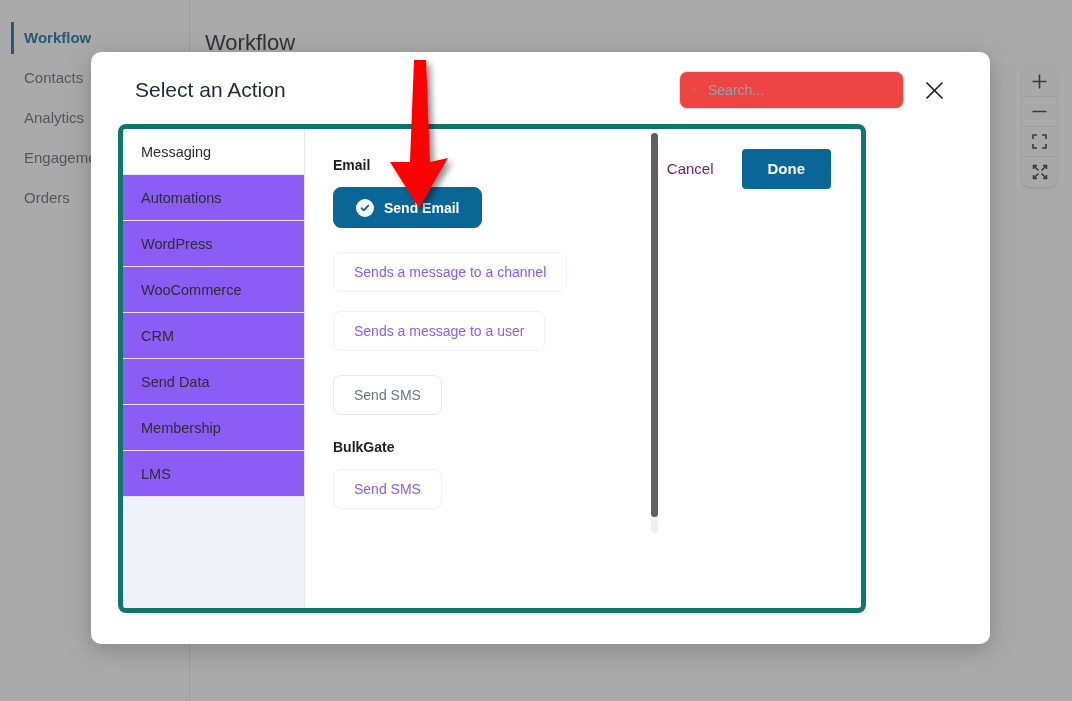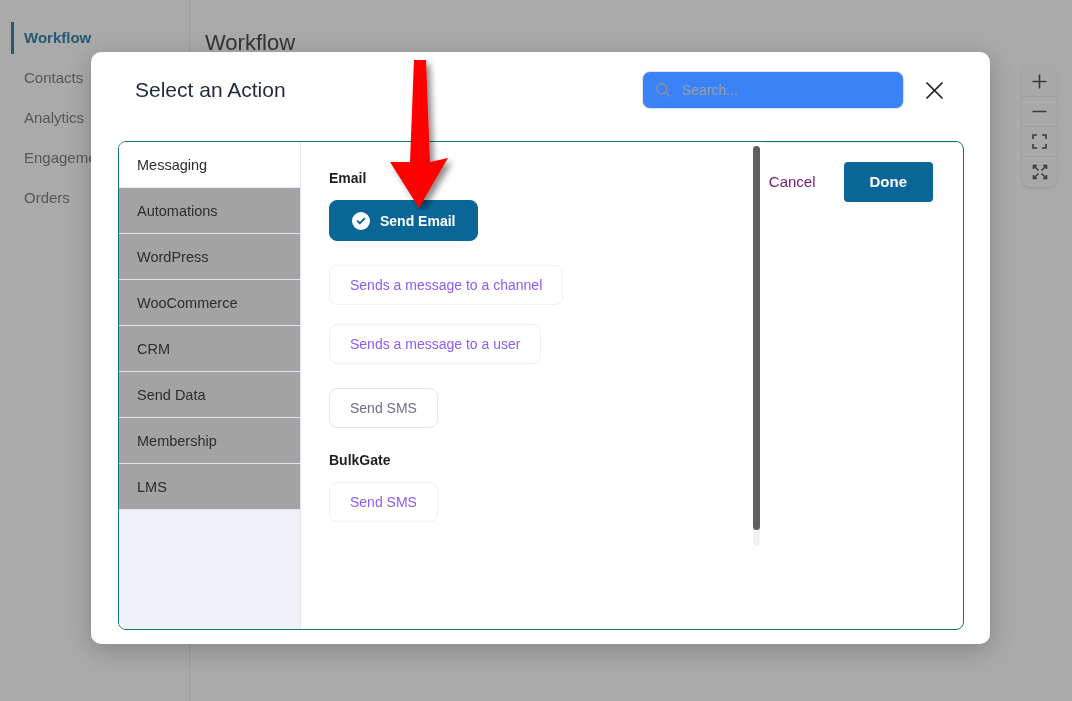--- a/index.html
+++ b/index.html
@@ -81,61 +81,61 @@
     position: relative;
     height: 76px;
     padding: 0 44px;
     display: flex; align-items: center; justify-content: space-between;
   }
   #modal-title {
     font-size: 21px; color: #1e2a3a; font-weight: normal;
   }
   #header-right { display: flex; align-items: center; gap: 18px; }
   #search-box {
-    width: 262px; height: 38px;
+    width: 225px; height: 38px;
     border: 1px solid #e0e0e6; border-radius: 8px;
     display: flex; align-items: center; gap: 9px;
     padding: 0 12px;
-    background: #3b82f6;
+    background: #ef4444;
   }
   #search-input {
     border: none; outline: none; flex: 1;
     font-size: 14px; color: #2b2b2b;
     font-family: "Liberation Sans", sans-serif;
     background: transparent;
   }
   #search-input::placeholder { color: #9aa0a6; }
   #close-button {
     width: 24px; height: 24px;
     display: flex; align-items: center; justify-content: center;
     color: #1f1f1f;
   }
 
   
   #modal-body {
-    position: absolute; left: 27px; top: 89px;
-    width: 846px; height: 489px;
-    border: 1px solid #0f766e;
+    position: absolute; left: 27px; top: 72px;
+    width: 748px; height: 489px;
+    border: 5px solid #0f766e;
     border-radius: 8px;
     display: flex;
     overflow: hidden;
     background: #fff;
   }
   #tab-list {
     width: 182px;
     background: #eff0f8;
     border-right: 1px solid #e5e4ef;
     flex: 0 0 182px;
   }
   .tab-item {
     height: 46px; line-height: 46px;
     padding-left: 18px;
     font-size: 14.5px; color: #2d2d32;
     border-bottom: 1px solid #e3e3ee;
-    background: #a3a3a3;
+    background: #8b5cf6;
     white-space: nowrap;
   }
   .tab-item.active { background: #ffffff; border-bottom-color: #e9e8f1; }
 
   #tab-panel {
     flex: 1;
     display: flex; flex-direction: row;
     position: relative;
   }
   #action-scroll {

